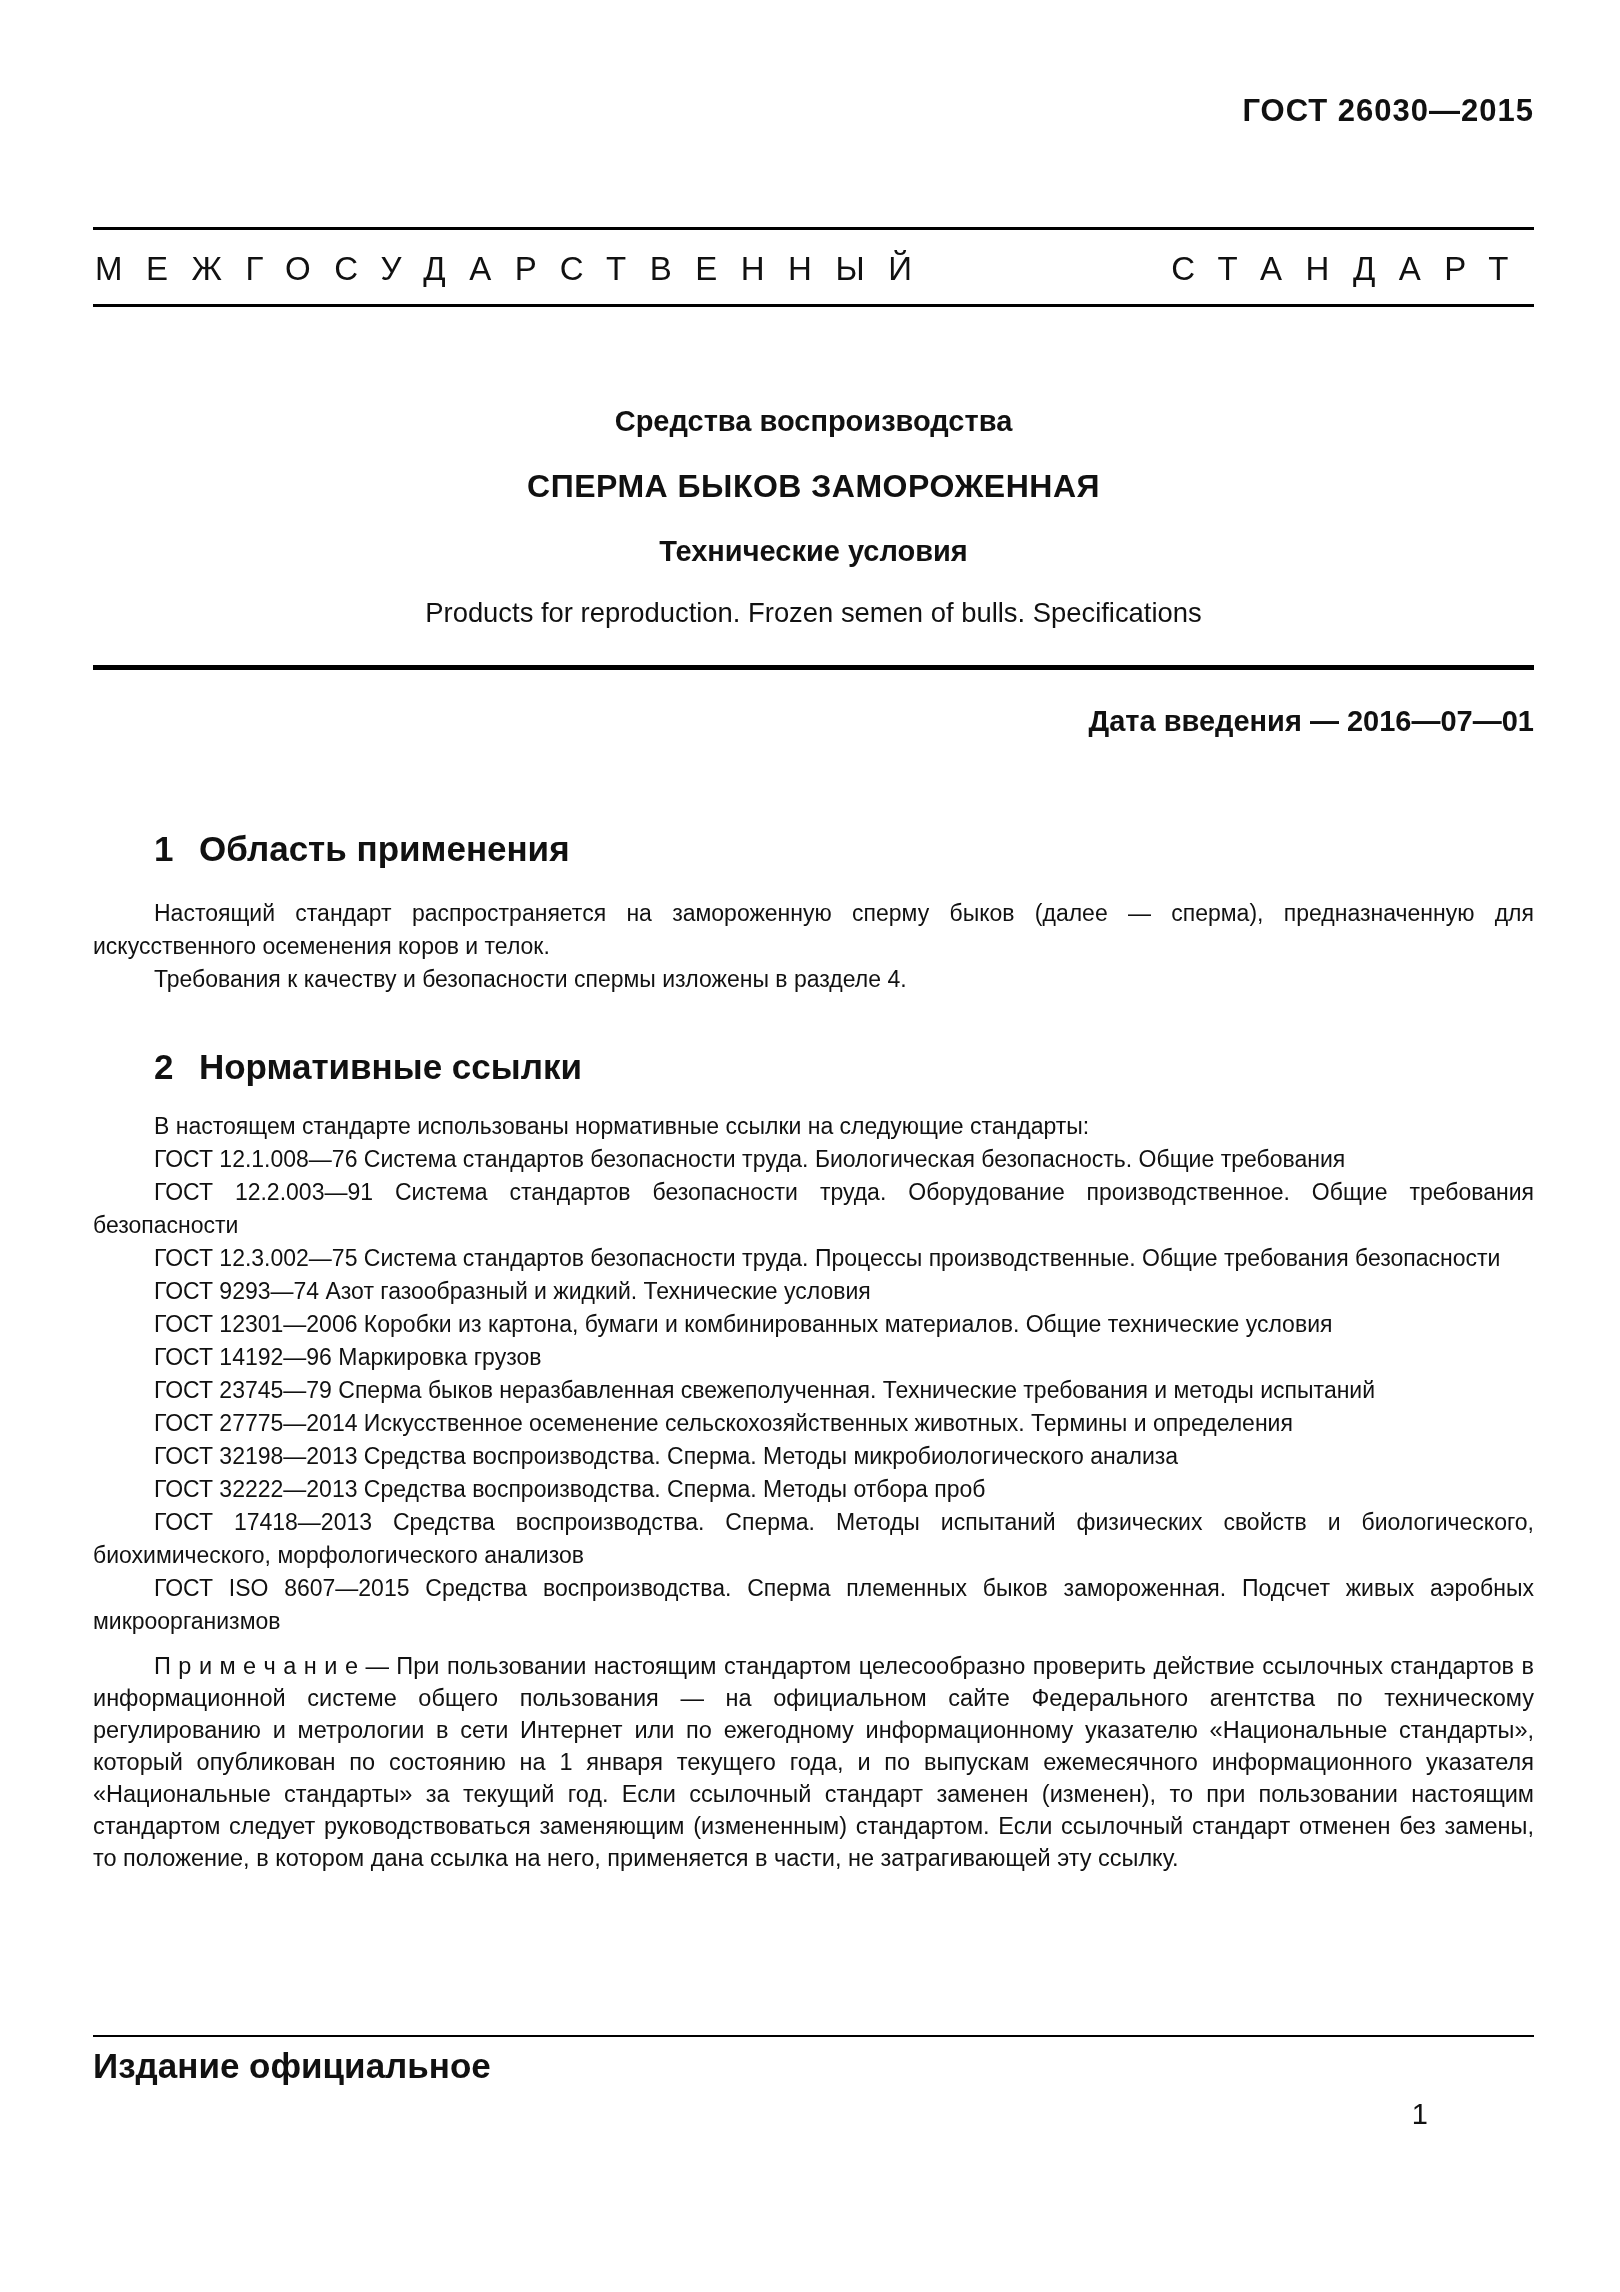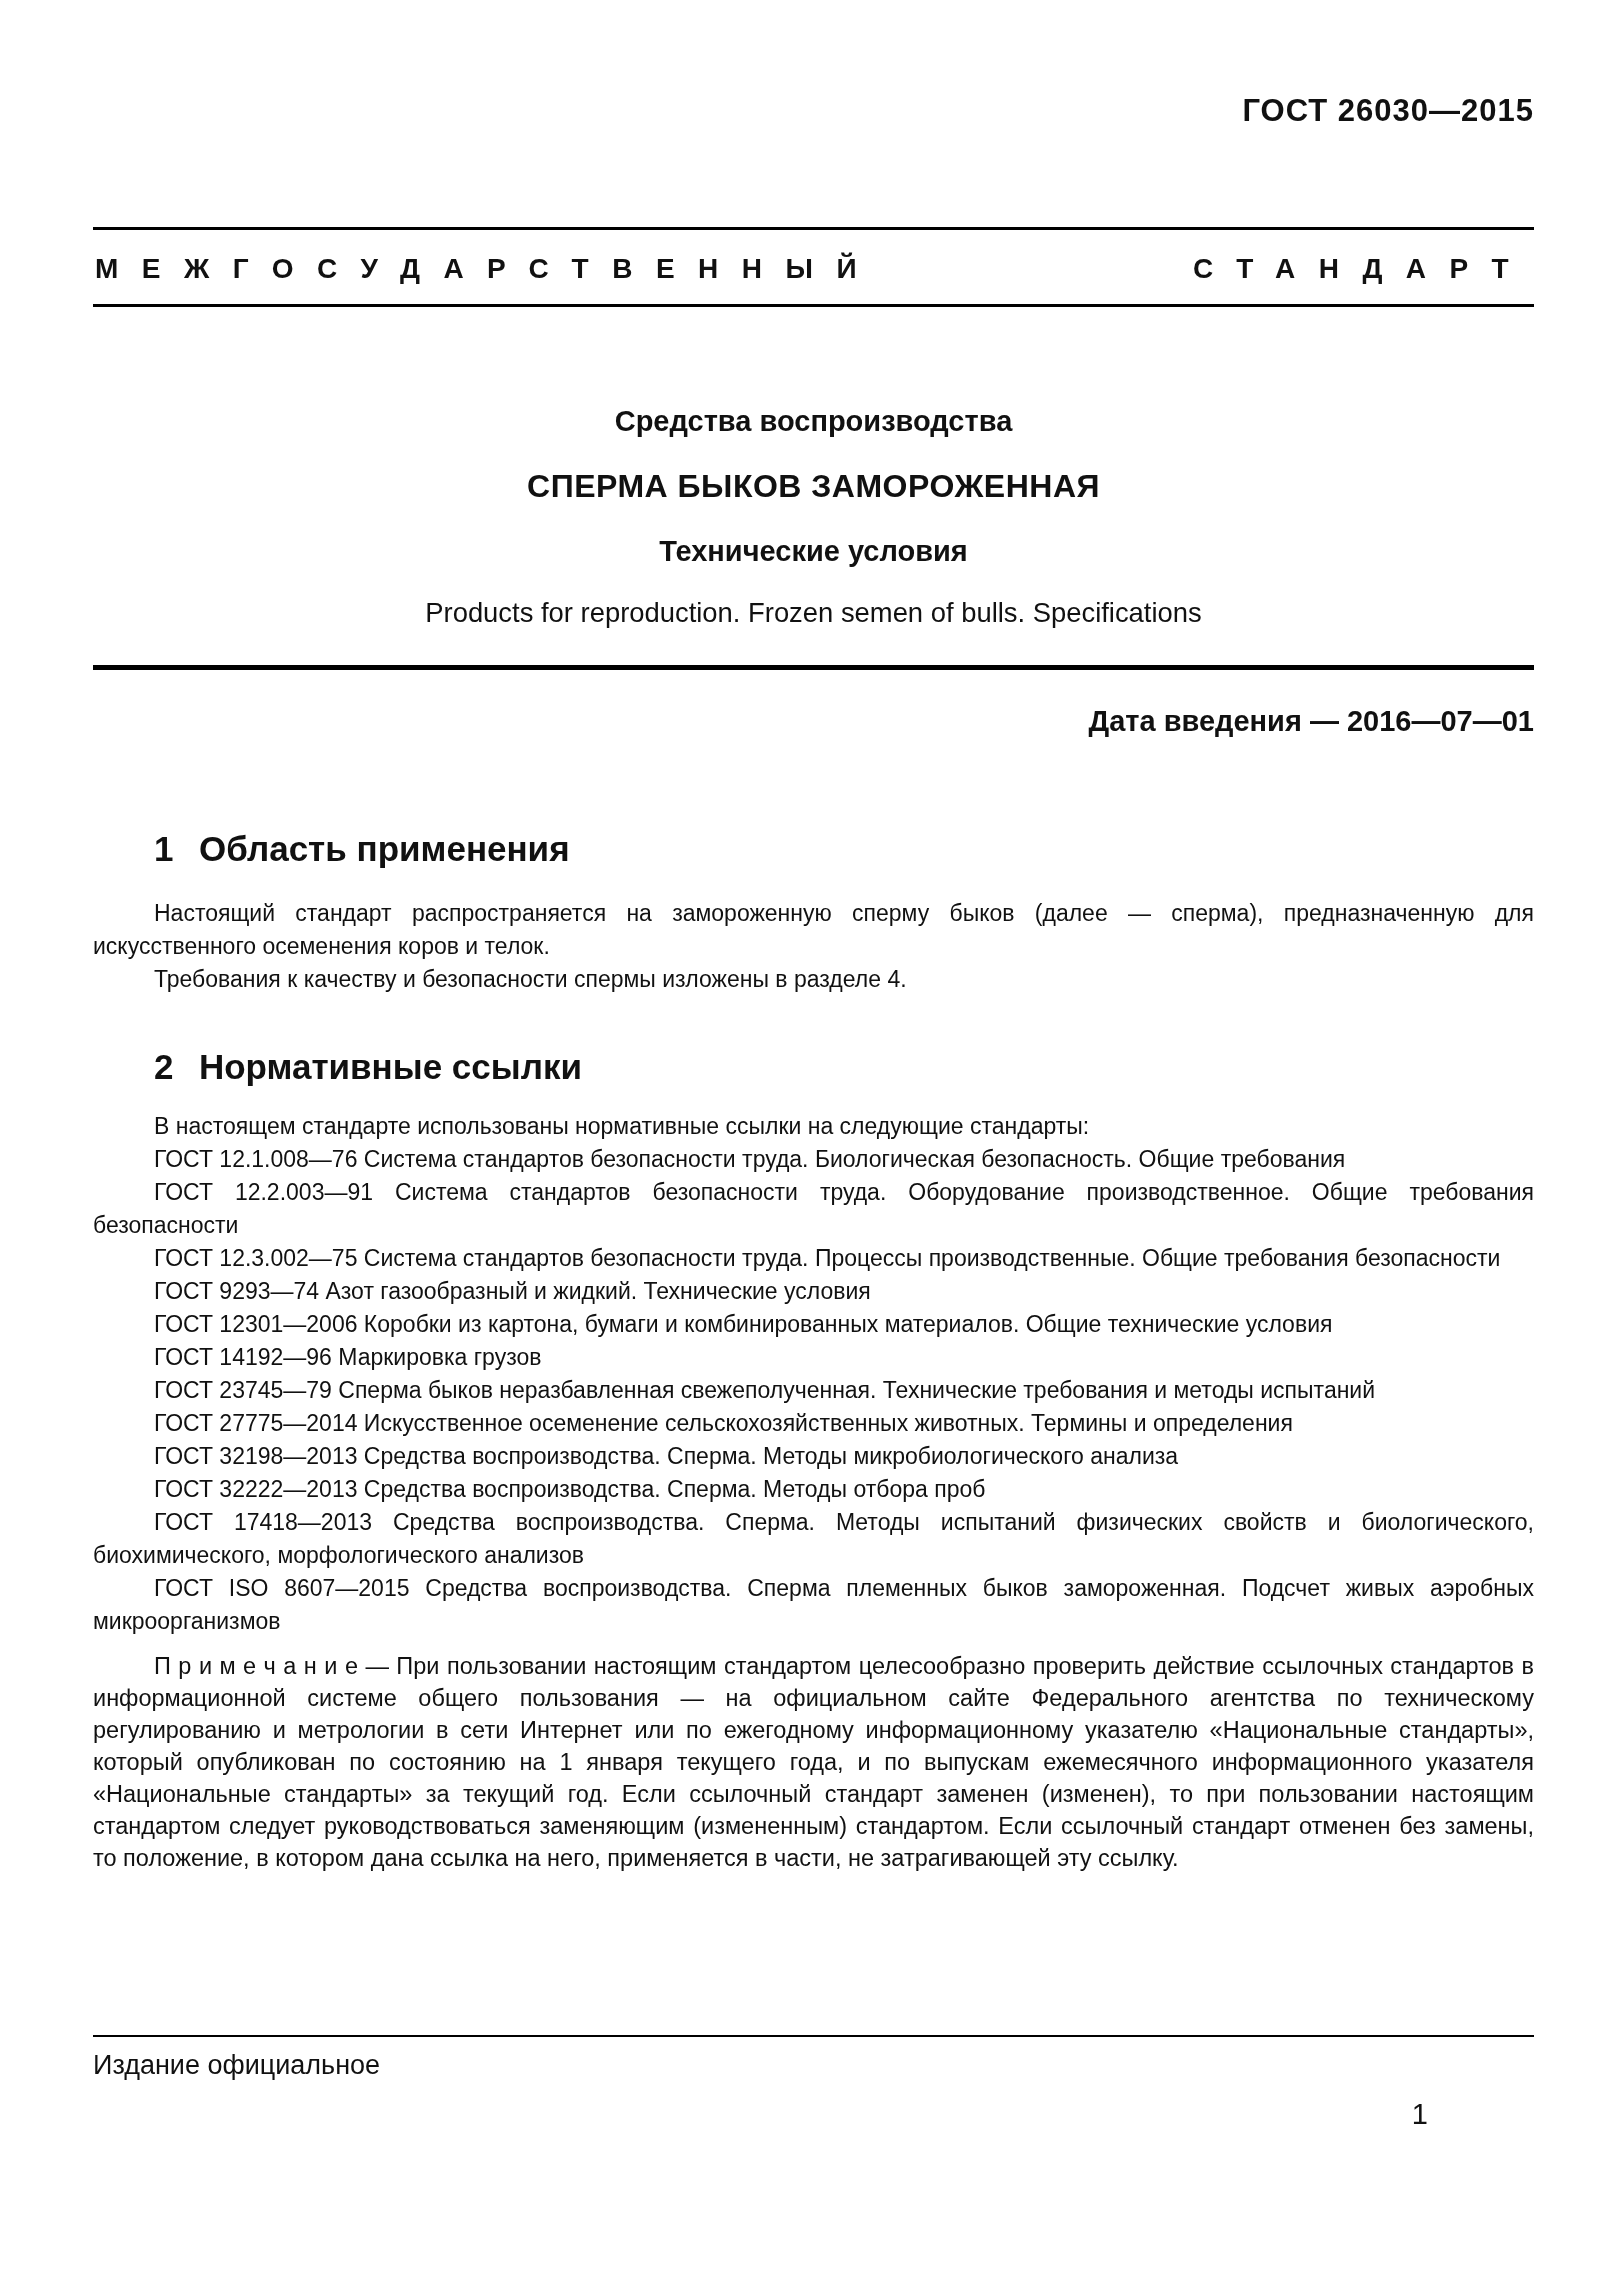--- a/index.html
+++ b/index.html
@@ -22,22 +22,22 @@
     line-height: 33px;
     letter-spacing: 1px;
   }
   .banner {
     margin-top: 100px;
     border-top: 3.9px solid #000;
     border-bottom: 3.9px solid #000;
     padding: 17.6px 2px 15.7px;
   }
   .banner-text {
-    font-weight: 700;
-    font-size: 28px;
+    font-weight: 400;
+    font-size: 33px;
     line-height: 41px;
     letter-spacing: 23.5px;
     word-spacing: 17.6px;
     white-space: nowrap;
     text-align: justify;
     text-align-last: justify;
     overflow: hidden;
   }
   .title-block { text-align: center; margin-top: 98px; }
   .title-sub  { font-weight: 700; font-size: 29px; line-height: 33px; }
@@ -79,21 +79,21 @@
     left: 93px;
     right: 86px;
     top: 2035px;
     height: 82px;
     background: #ffffff;
     border-top: 2.9px solid #000;
     padding-top: 13.7px;
     box-sizing: border-box;
     z-index: 1;
   }
-  .edition { font-weight: 400; font-size: 27px; line-height: 29px; }
+  .edition { font-weight: 700; font-size: 35px; line-height: 29px; }
   .page-number {
     position: absolute;
     top: 2099px;
     right: 192px;
     font-size: 29px;
     line-height: 31px;
     z-index: 2;
   }
 </style>
 </head>

